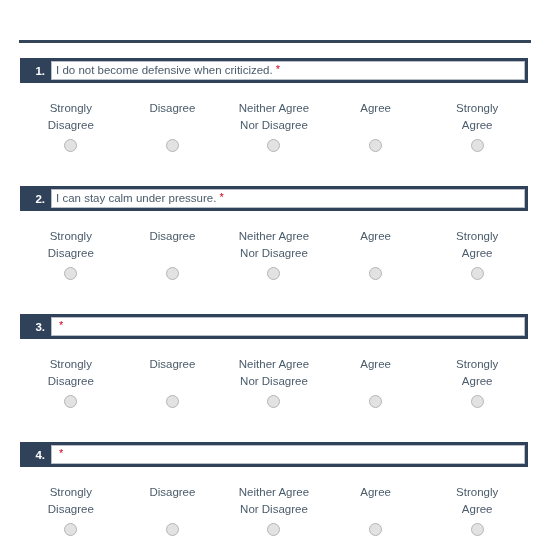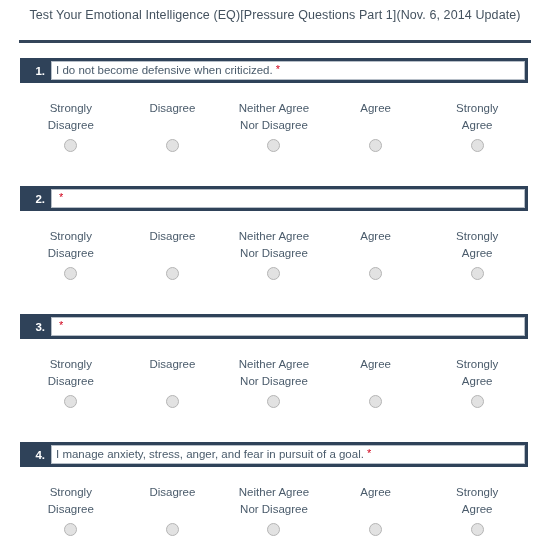--- a/index.html
+++ b/index.html
@@ -141,21 +141,20 @@
     border: 1px solid #b5b5b5;
     box-sizing: border-box;
     cursor: pointer;
   }
 </style>
 </head>
 <body>
 
 <div class="survey-page">
 
-  <div class="survey-title">Test Your Emotional Intelligence (EQ)[Pressure Questions Part 1](Nov. 6, 2014 Update)</div>
 
   <div class="title-rule"></div>
 
   <div class="questions">
       <div class="question-block">
         <div class="question-bar">
           <div class="question-number">1.</div>
           <div class="question-textbox">
             <span class="question-text">I do not become defensive when criticized.</span>
             <span class="required-star">*</span>
@@ -184,20 +183,21 @@
             <div class="scale-label">Strongly
 Agree</div>
             <div class="radio"></div>
           </div>
         </div>
       </div>
       <div class="question-block">
         <div class="question-bar">
           <div class="question-number">2.</div>
           <div class="question-textbox">
+            <span class="question-text">I can stay calm under pressure.</span>
             <span class="required-star">*</span>
           </div>
         </div>
         <div class="scale">
           <div class="scale-option">
             <div class="scale-label">Strongly
 Disagree</div>
             <div class="radio"></div>
           </div>
           <div class="scale-option">
@@ -250,21 +250,20 @@
             <div class="scale-label">Strongly
 Agree</div>
             <div class="radio"></div>
           </div>
         </div>
       </div>
       <div class="question-block">
         <div class="question-bar">
           <div class="question-number">4.</div>
           <div class="question-textbox">
-            <span class="question-text">I manage anxiety, stress, anger, and fear in pursuit of a goal.</span>
             <span class="required-star">*</span>
           </div>
         </div>
         <div class="scale">
           <div class="scale-option">
             <div class="scale-label">Strongly
 Disagree</div>
             <div class="radio"></div>
           </div>
           <div class="scale-option">

